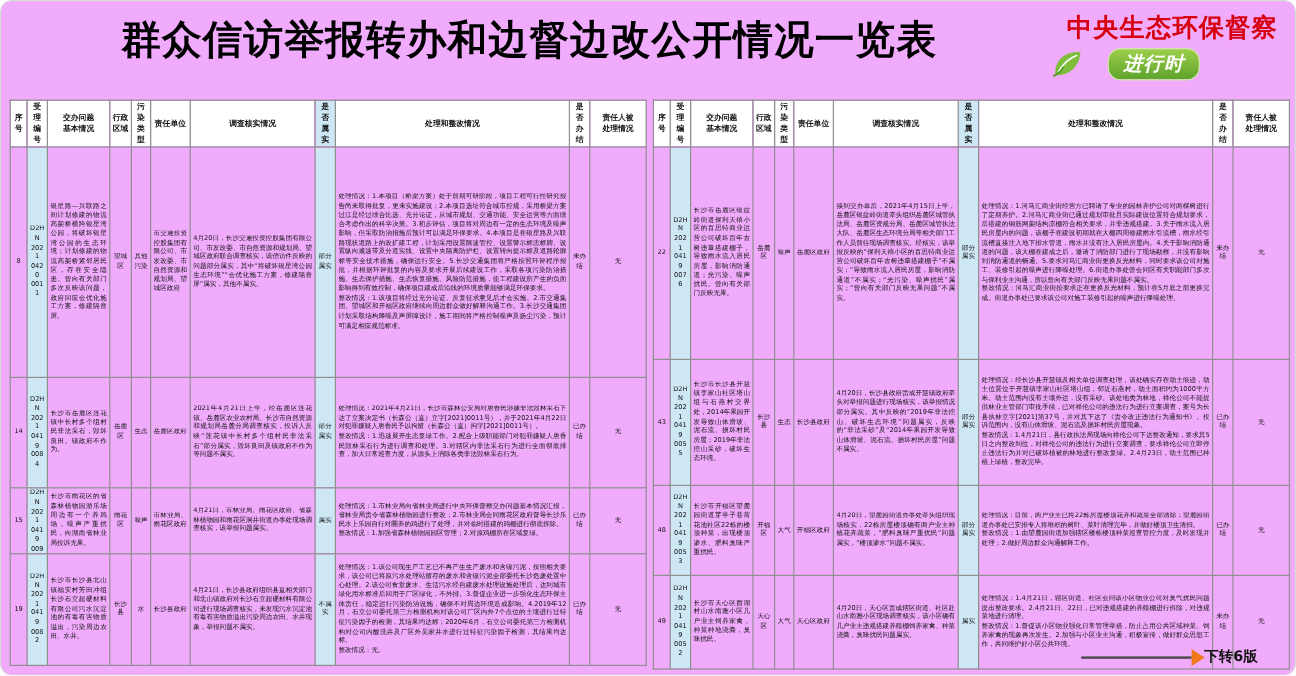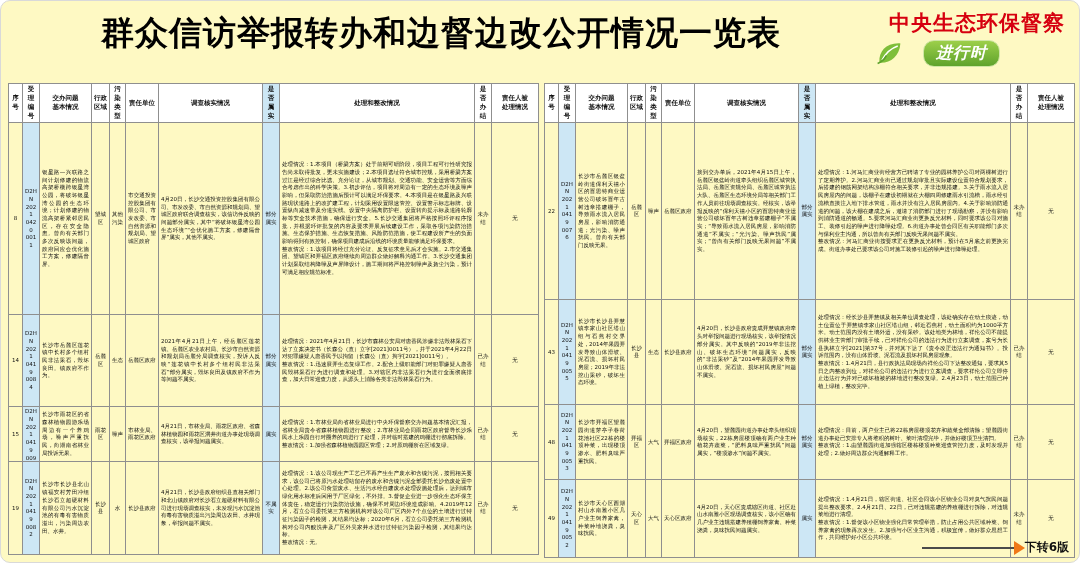--- a/index.html
+++ b/index.html
@@ -1,16 +1,16 @@
 <!DOCTYPE html>
 <html><head>
 <meta charset="utf-8">
 <style>
   html,body{margin:0;padding:0;background:#fff;}
-  .page{position:relative;width:1080px;height:563px;box-sizing:border-box;background:#fef9c3;
+  .page{position:relative;width:1080px;height:563px;box-sizing:border-box;background:#f0abfc;
         border:1px solid #d9d9d9;border-radius:10px;overflow:hidden;
         font-family:"DejaVu Sans",sans-serif;color:#111;}
   .header{position:relative;height:82px;}
   .title-block{position:absolute;left:0;top:0;width:880px;text-align:center;}
   .title-block h1{margin:10px 0 0;font-family:"DejaVu Serif",serif;font-weight:900;
         font-size:33px;letter-spacing:1px;color:#000;}
   .subtitle{font-size:10px;margin-top:3px;letter-spacing:1px;color:#111;}
   .logo{position:absolute;right:14px;top:8px;width:255px;text-align:right;}
   .logo-line1{color:#d6000f;font-weight:900;font-size:21px;letter-spacing:1px;}
   .logo-row{display:flex;align-items:center;justify-content:center;gap:20px;margin-top:2px;}
@@ -22,21 +22,21 @@
   .twrap{width:530px;}
   .tbl{border-collapse:collapse;table-layout:fixed;width:530px;font-size:5.5px;line-height:1.4;}
   .tbl th,.tbl td{border:1px solid #8f8f8f;padding:1px 2px;vertical-align:middle;
         overflow:hidden;box-sizing:border-box;}
   .tbl th{font-weight:bold;font-size:6.5px;text-align:center;white-space:pre-line;background:#fff;}
   .tbl th.blue, .tbl td.blue{background:#cde7f5;}
   td.center{text-align:center;}
   td.long .clip{text-align:justify;}
   .clip{overflow:hidden;white-space:pre-line;word-break:break-all;}
   .c-id .clip{text-align:center;}
-  .footer{position:absolute;right:10px;bottom:6px;display:flex;align-items:center;gap:0;}
+  .footer{position:absolute;right:31px;bottom:6px;display:flex;align-items:center;gap:0;}
   .dash{width:92px;border-top:2px solid #4a4a4a;}
   .arrow{width:0;height:0;border-left:11px solid #f07818;border-top:7px solid transparent;
         border-bottom:7px solid transparent;}
   .next{font-size:12px;font-weight:bold;color:#111;}
 </style>
 </head>
 <body>
 
 <div class="page">
   <div class="header">

